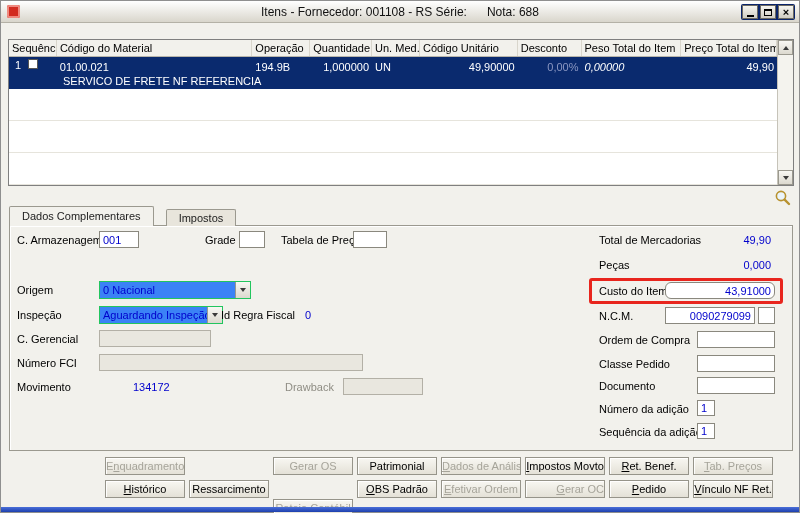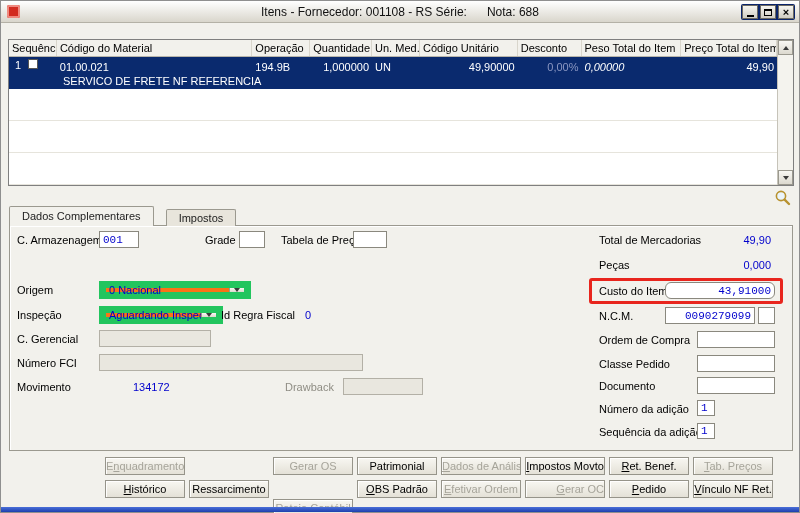--- a/index.html
+++ b/index.html
@@ -33,26 +33,26 @@
 .strack{position:absolute;left:0;top:15px;bottom:15px;width:15px;background:#f4f3ee}
 .tri-up{width:0;height:0;border-left:3px solid transparent;border-right:3px solid transparent;border-bottom:4px solid #3a3a3a}
 .tri-down{width:0;height:0;border-left:3px solid transparent;border-right:3px solid transparent;border-top:4px solid #3a3a3a}
 .magnifier{position:absolute;left:773px;top:188px;width:18px;height:18px;cursor:pointer;z-index:2}
 .tabstrip{position:absolute;left:8px;top:205px;height:20px;display:flex;align-items:flex-end;z-index:3}
 .tab{padding:0 12px;border:1px solid #9b998f;border-bottom:none;background:#e8e5dc;height:17px;line-height:17px;margin-right:12px;border-radius:2px 2px 0 0;cursor:pointer;color:#222;white-space:nowrap}
 .tab.active{background:#f2f1ec;height:20px;line-height:19px}
 .panel{position:absolute;left:8px;top:224px;width:784px;height:226px;background:#f2f1ec;border:1px solid #9b998f;box-shadow:inset 1px 1px 0 #fff;z-index:1}
 .lbl{position:absolute;color:#000;z-index:2;white-space:nowrap}
 .lbl.gray{color:#8f8d84}
-.txt{position:absolute;height:17px;background:#fff;border:1px solid #8a887e;font-family:Liberation Mono, monospace;font-size:11px;padding:0 3px;z-index:2;color:#0000cc}
+.txt{position:absolute;height:17px;background:#fff;border:1px solid #8a887e;font-family:Liberation Sans, sans-serif;font-size:11px;padding:0 3px;z-index:2;color:#0000cc}
 .txt.right{text-align:right}
 .txt.dis{background:#e9e7df;border-color:#b3b0a6}
 .val{position:absolute;color:#0000cc;z-index:2;white-space:nowrap}
 .val.right{text-align:right}
-.combo{position:absolute;height:18px;background:#f97316;border:7px solid #22c55e;display:flex;align-items:center;z-index:2;cursor:pointer}
+.combo{position:absolute;height:18px;background:#3b82f6;border:1px solid #22c55e;display:flex;align-items:center;z-index:2;cursor:pointer}
 .combo-val{flex:1;color:#0000cc;padding-left:3px;white-space:nowrap;overflow:hidden}
 .combo-arrow{width:15px;height:100%;border-left:1px solid #9b998f;background:linear-gradient(#f8f7f3,#dcd9cf);display:flex;align-items:center;justify-content:center}
 .annotation{position:absolute;left:588px;top:277px;width:194px;height:26px;border:3px solid #e8251d;border-radius:3px;z-index:10;pointer-events:none}
 .btn{position:absolute;width:80px;height:18px;line-height:16px;text-align:center;font-size:11px;background:linear-gradient(#f8f7f2,#e4e1d7);border:1px solid #96948a;box-shadow:inset 1px 1px 0 rgba(255,255,255,.9);cursor:pointer;overflow:hidden;white-space:nowrap;z-index:2;color:#000}
 .btn.disabled{color:#a6a49a;cursor:default}
 </style>
 </head>
 <body>
 
 <div class="window">

